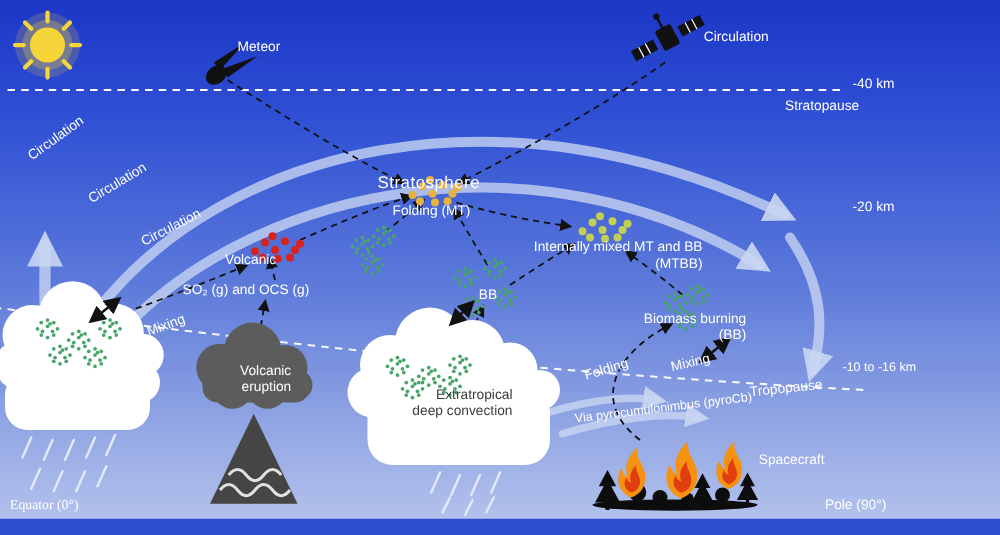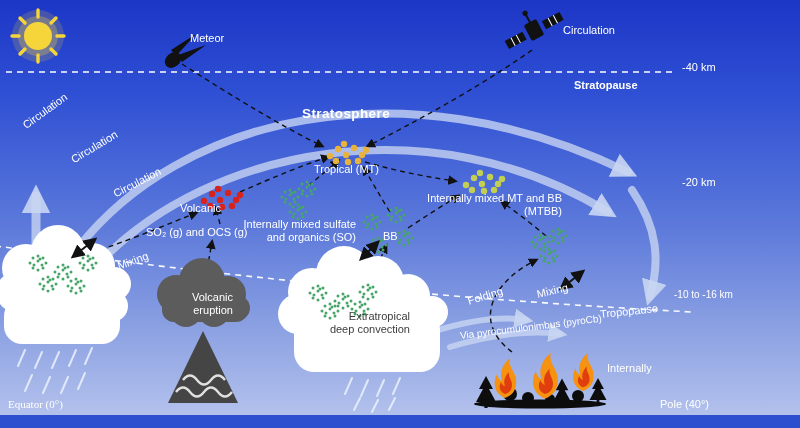--- a/index.html
+++ b/index.html
@@ -11,21 +11,21 @@
       #2f50d4 22%,
       #5b78da 52%,
       var(--c-bg_low,#8aa0e2) 76%,
       var(--c-bg_bottom,#b3c1ec) 97%);
     padding-left:12px;
   }
   svg{position:absolute;left:0;top:0;}
   .lbl{position:absolute;color:#fff;font-size:11px;line-height:1.15;white-space:nowrap;transform-origin:0 50%;}
   .wrap{white-space:normal;text-align:right;}
   .dark{color:var(--c-cloud_text,#3c3c3c);}
-  .title{font-weight:bold;font-size:13.5px;letter-spacing:.4px;}
+  .title{font-weight:normal;font-size:13.5px;letter-spacing:.4px;margin-top:32px;}
   .small{font-size:10px;}
 </style>
 </head>
 <body>
 
 <div class="stage">
 
 <svg width="800" height="428" viewBox="0 0 800 428">
   <defs>
     <marker id="ah-light" viewBox="0 0 10 10" refX="6" refY="5" markerWidth="3.2" markerHeight="3.2" orient="auto">
@@ -528,43 +528,43 @@
     <use href="#flame" transform="translate(505,380)"></use>
     <use href="#flame" transform="translate(545,378) scale(1.15)"></use>
     <use href="#flame" transform="translate(583,374) scale(0.95)"></use>
   </g>
 
   <rect x="0" y="415" width="800" height="13" fill="var(--c-strip,#2c4fd0)"></rect>
 </svg>
 
 <div class="lbl" style="left:190px;top:32px;">Meteor</div>
 <div class="lbl" style="left:563px;top:24px;">Circulation</div>
-<div class="lbl" style="left:574px;top:79px;font-weight:bold;">Stratopause</div>
+<div class="lbl" style="left:628px;top:79px;">Stratopause</div>
 <div class="lbl" style="left:682px;top:61px;">-40 km</div>
-<div class="lbl" style="left:682px;top:176px;">-20 km</div>
+<div class="lbl" style="left:682px;top:160px;">-20 km</div>
 <div class="lbl small" style="left:674px;top:289px;text-align:right;">-10 to -16 km</div>
 <div class="lbl title" style="left:302px;top:106px;">Stratosphere</div>
 
 <div class="lbl" style="left:24px;top:120px;transform:rotate(-36deg);">Circulation</div>
 <div class="lbl" style="left:72px;top:154px;transform:rotate(-31deg);">Circulation</div>
 <div class="lbl" style="left:114px;top:188px;transform:rotate(-27deg);">Circulation</div>
 
 <div class="lbl" style="left:180px;top:202px;">Volcanic</div>
 <div class="lbl" style="left:146px;top:226px;">SO₂ (g) and OCS (g)</div>
-<div class="lbl" style="left:314px;top:163px;">Tropical (MT)</div>
-<div class="lbl wrap" style="left:236px;top:218px;width:120px;">Internally mixed sulfate and organics (SO)</div>
+<div class="lbl" style="left:314px;top:163px;">Folding (MT)</div>
 <div class="lbl wrap" style="left:412px;top:192px;width:150px;">Internally mixed MT and BB (MTBB)</div>
 <div class="lbl" style="left:383px;top:230px;">BB</div>
+<div class="lbl wrap" style="left:497px;top:249px;width:100px;">Biomass burning (BB)</div>
 
 <div class="lbl" style="left:118px;top:260px;transform:rotate(-20deg);">Mixing</div>
 <div class="lbl" style="left:468px;top:295px;transform:rotate(-17deg);">Folding</div>
 <div class="lbl" style="left:537px;top:288px;transform:rotate(-13deg);">Mixing</div>
 <div class="lbl" style="left:600px;top:308px;transform:rotate(-6deg);">Tropopause</div>
 <div class="lbl small" style="left:460px;top:330px;transform:rotate(-7deg);">Via pyrocumulonimbus (pyroCb)</div>
-<div class="lbl" style="left:607px;top:362px;">Internally</div>
+<div class="lbl" style="left:607px;top:362px;">Spacecraft</div>
 
 <div class="lbl wrap dark" style="left:326px;top:310px;width:84px;">Extratropical deep convection</div>
 <div class="lbl wrap" style="left:173px;top:291px;width:60px;">Volcanic eruption</div>
 
 <div class="lbl" style="left:8px;top:398px;font-family:Liberation Serif, serif;">Equator (0°)</div>
-<div class="lbl" style="left:660px;top:398px;">Pole (40°)</div>
+<div class="lbl" style="left:660px;top:398px;">Pole (90°)</div>
 
 </div>
 
 </body></html>

